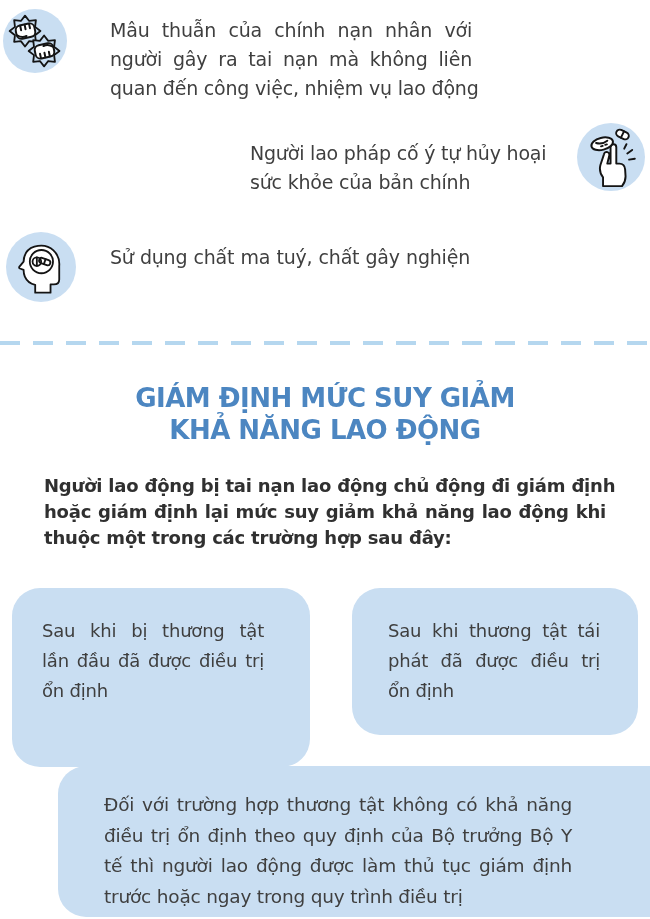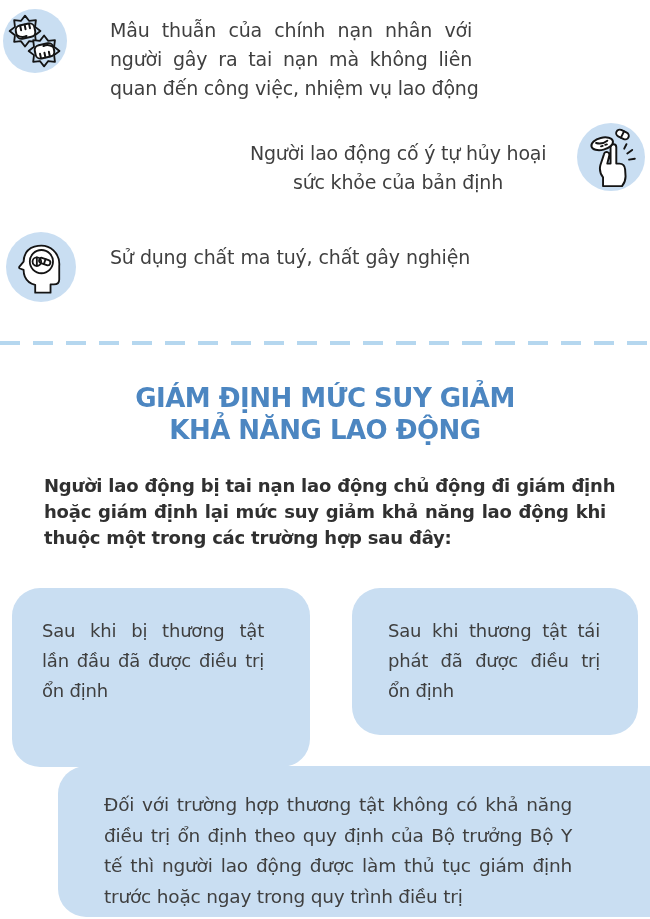--- a/index.html
+++ b/index.html
@@ -16,21 +16,21 @@
     background:var(--accent-blue);
     display:flex;align-items:center;justify-content:center;
     overflow:hidden;
   }
   .icircle svg{display:block;}
   .ln{fill:none;stroke:var(--icon-stroke);stroke-width:2.2;stroke-linecap:round;stroke-linejoin:round;}
   .wf{fill:#ffffff;stroke:var(--icon-stroke);stroke-width:2.2;stroke-linecap:round;stroke-linejoin:round;}
   .bst{fill:var(--accent-blue);stroke:var(--icon-stroke);stroke-width:2;stroke-linejoin:round;}
   
   .txt{position:absolute;color:var(--text-dark);font-size:19px;letter-spacing:-0.2px;}
-  .txt .tl{line-height:29px;height:29px;text-align:center;}
+  .txt .tl{line-height:29px;height:29px;}
   .jl{white-space:nowrap;text-align:justify;text-align-last:justify;}
   .nl{white-space:nowrap;text-align:left;}
   
   .divider{
     position:absolute;left:0;top:341px;width:650px;height:4px;
     background:repeating-linear-gradient(to right,var(--dash-blue) 0 20px,transparent 20px 33px);
   }
   
   .sec-title{
     position:absolute;left:0;top:382px;width:650px;
@@ -77,22 +77,22 @@
         </g>
       </svg>
     </span>
     <div class="txt" style="left:110px;top:16px;width:362px">
       <div class="tl jl">Mâu thuẫn của chính nạn nhân với</div>
       <div class="tl jl">người gây ra tai nạn mà không liên</div>
       <div class="tl nl">quan đến công việc, nhiệm vụ lao động</div>
     </div>
 
     <div class="txt" style="left:250px;top:139px;width:296px">
-      <div class="tl jl">Người lao động cố ý tự hủy hoại</div>
-      <div class="tl nl">sức khỏe của bản định</div>
+      <div class="tl jl">Người lao pháp cố ý tự hủy hoại</div>
+      <div class="tl nl">sức khỏe của bản chính</div>
     </div>
     <span class="icircle" style="left:577px;top:123px;width:68px;height:68px">
       <svg width="60" height="60" viewBox="0 0 68 68" aria-hidden="true">
         <path class="wf" d="M25 67 V57 Q20 51 22 43 L26 31 Q27 27.5 30 28.5 Q32.8 29.5 32 32.5 L29.8 41.5 L33.5 41.5 L33.5 23 Q33.5 19.5 36.8 19.5 Q40 19.5 40 23 L40 41.5 L43.5 41.5 Q49.5 41.5 50 48 L50.5 56 Q50.5 62 46.5 67 Z"></path>
         <path class="ln" d="M52.5 30l5.5-4 M54.5 37l6.5-1 M49 24.5l2.5-5"></path>
         <g transform="rotate(-14 24 19)">
           <ellipse class="wf" cx="24" cy="19" rx="12.5" ry="6.8"></ellipse>
           <path class="ln" d="M17.5 16.5q6.5 3.5 13 0.5 M22 21.5h2 M27 21h2"></path>
         </g>
         <g transform="rotate(26 47 8.5)">

